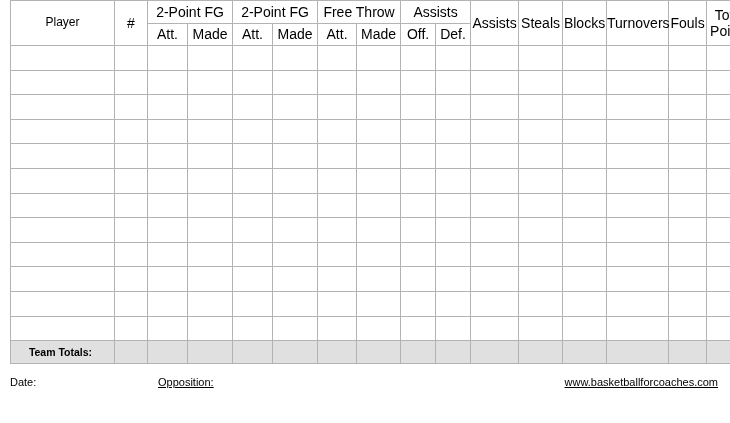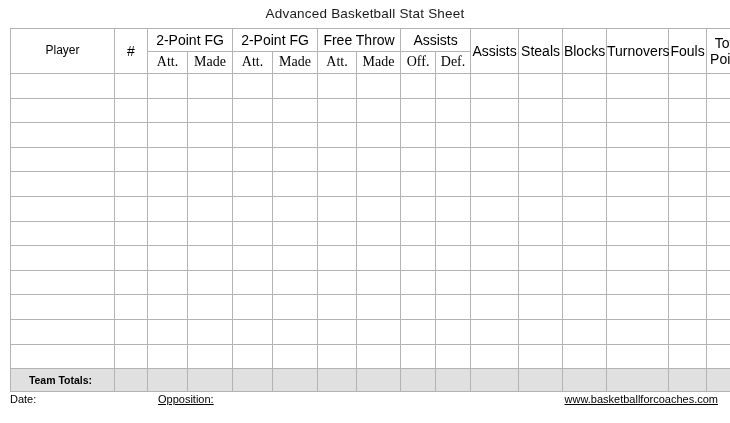--- a/index.html
+++ b/index.html
@@ -54,21 +54,20 @@
   }
   th.player-head {
     font-weight: bold;
     font-size: 12px;
   }
   th.grp {
     height: 22px;
   }
   th.sub {
     height: 21px;
-    font-family: Liberation Serif, serif;
   }
   th.tall {
     height: 43px;
   }
   tbody td {
     height: 23.6px;
   }
   td.player-cell {
     background: #e0e0e0;
   }
@@ -81,21 +80,21 @@
     font-size: 10.5px;
     padding-right: 4px;
   }
   tr.totals td.totals-cell {
     background: #e0e0e0;
   }
   .footer {
     position: absolute;
     left: 0;
     right: 0;
-    bottom: 8px;
+    bottom: 25px;
     height: 22px;
     font-size: 11px;
   }
   .footer .date-label {
     position: absolute;
     left: 10px;
     top: 0;
   }
   .footer .opp-label {
     position: absolute;
@@ -110,21 +109,20 @@
     text-decoration: underline;
     color: #000;
     font-size: 11px;
   }
 </style>
 </head>
 <body>
 
 <div class="page">
 
-  <div class="title">Advanced Basketball Stat Sheet</div>
 
   <div class="sheet-wrap">
     <table class="statsheet">
       <colgroup>
         <col style="width:104px">
         <col style="width:33px">
         <col style="width:40px">
         <col style="width:45px">
         <col style="width:40px">
         <col style="width:45px">

